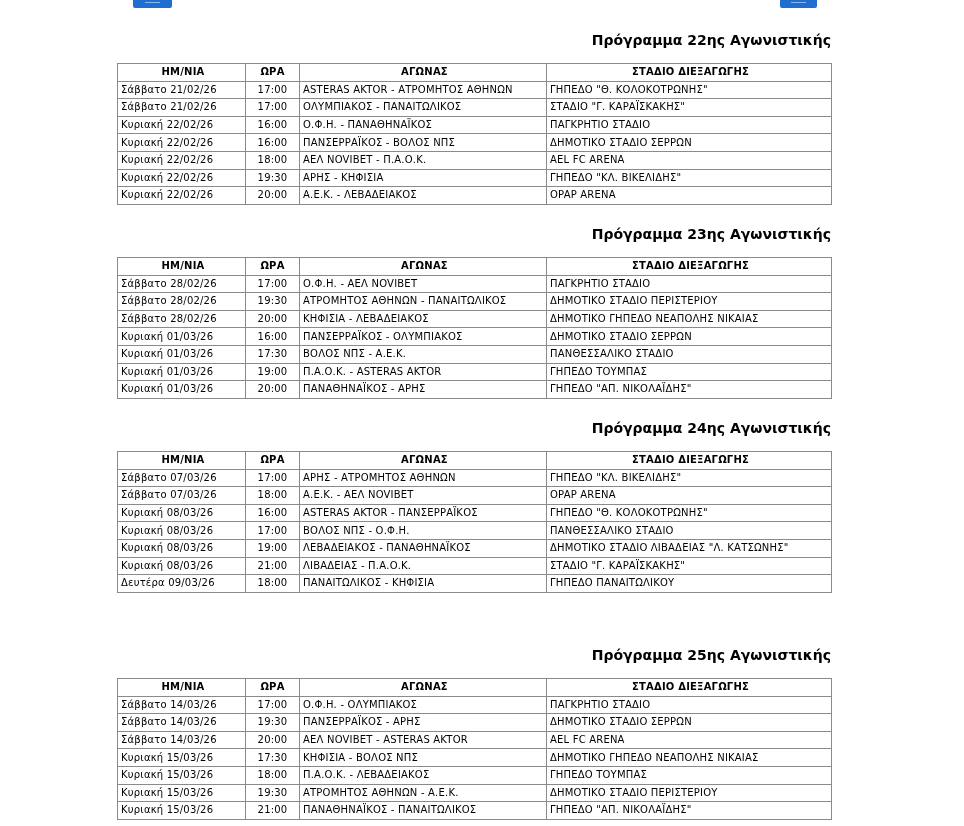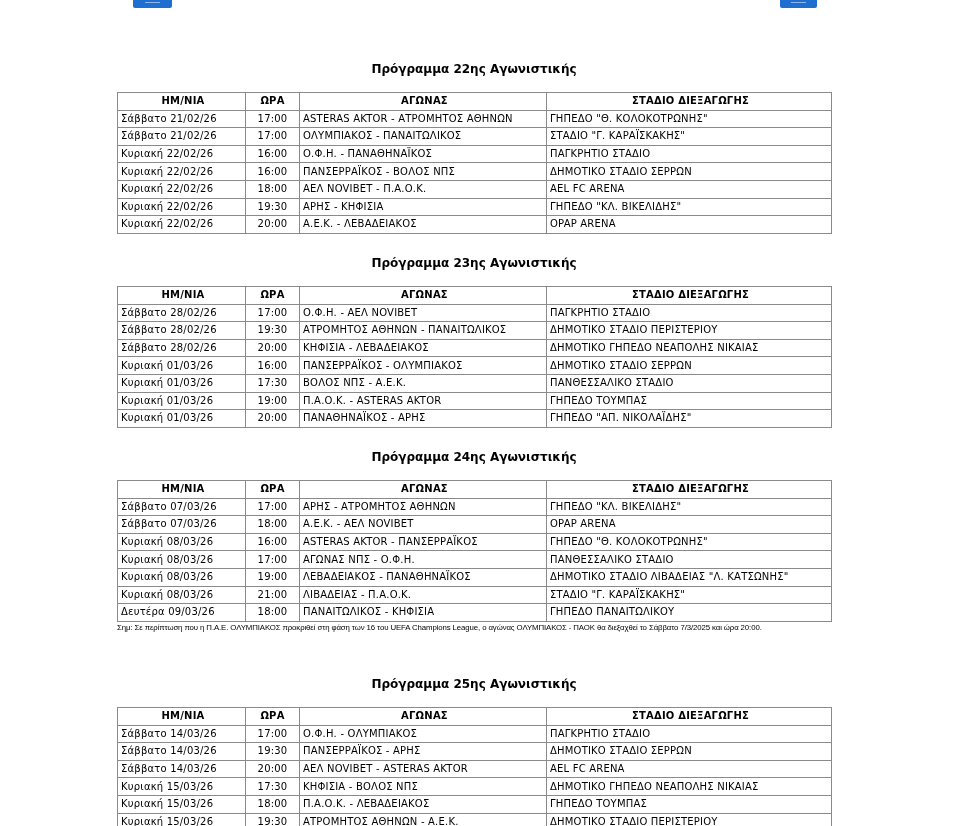--- a/index.html
+++ b/index.html
@@ -2,21 +2,21 @@
 <html><head>
 <meta charset="utf-8">
 <style>
   html, body { margin:0; padding:0; background:#ffffff; }
   body { width:964px; height:826px; position:relative; overflow:hidden; font-family:"DejaVu Sans", sans-serif; color:#000; }
   .logo { position:absolute; top:0; height:8px; background:#1f6fd1; border-radius:0 0 2px 2px; }
   .logo.left { left:133px; width:39px; }
   .logo.right { left:780px; width:37px; }
   .logo::after { content:""; position:absolute; left:30%; right:30%; top:2px; height:1px; background:#8fb6ea; }
   .round { position:absolute; left:117px; width:714px; }
-  .round-title { text-align:center; font-weight:bold; font-size:12px; height:14px; line-height:14px;margin-top:29px; }
+  .round-title { text-align:right; font-weight:bold; font-size:14px; height:14px; line-height:14px; }
   table { border-collapse:collapse; width:714px; table-layout:fixed; border:1.5px solid #404040; }
   td, th { border:1px solid #8a8a8a; font-size:10px; height:16.6px; padding:0 0 0 3px; white-space:nowrap; overflow:hidden; line-height:16px; letter-spacing:0.2px; }
   th { font-weight:bold; text-align:center; }
   col.c1 { width:128px; } col.c2 { width:54px; } col.c3 { width:247px; } col.c4 { width:285px; }
   td.time, th.time { text-align:center; padding:0; }
   .note { font-family:"Liberation Sans", sans-serif; font-size:7.8px; line-height:10px; margin-top:1px; white-space:nowrap; letter-spacing:-0.1px; }
 </style>
 </head>
 <body>
 
@@ -179,21 +179,21 @@
           </tr>
           <tr>
             <td>Κυριακή 08/03/26</td>
             <td class="time">16:00</td>
             <td>ASTERAS AKTOR - ΠΑΝΣΕΡΡΑΪΚΟΣ</td>
             <td>ΓΗΠΕΔΟ "Θ. ΚΟΛΟΚΟΤΡΩΝΗΣ"</td>
           </tr>
           <tr>
             <td>Κυριακή 08/03/26</td>
             <td class="time">17:00</td>
-            <td>ΑΓΩΝΑΣ ΝΠΣ - Ο.Φ.Η.</td>
+            <td>ΒΟΛΟΣ ΝΠΣ - Ο.Φ.Η.</td>
             <td>ΠΑΝΘΕΣΣΑΛΙΚΟ ΣΤΑΔΙΟ</td>
           </tr>
           <tr>
             <td>Κυριακή 08/03/26</td>
             <td class="time">19:00</td>
             <td>ΛΕΒΑΔΕΙΑΚΟΣ - ΠΑΝΑΘΗΝΑΪΚΟΣ</td>
             <td>ΔΗΜΟΤΙΚΟ ΣΤΑΔΙΟ ΛΙΒΑΔΕΙΑΣ "Λ. ΚΑΤΣΩΝΗΣ"</td>
           </tr>
           <tr>
             <td>Κυριακή 08/03/26</td>
@@ -202,21 +202,20 @@
             <td>ΣΤΑΔΙΟ "Γ. ΚΑΡΑΪΣΚΑΚΗΣ"</td>
           </tr>
           <tr>
             <td>Δευτέρα 09/03/26</td>
             <td class="time">18:00</td>
             <td>ΠΑΝΑΙΤΩΛΙΚΟΣ - ΚΗΦΙΣΙΑ</td>
             <td>ΓΗΠΕΔΟ ΠΑΝΑΙΤΩΛΙΚΟΥ</td>
           </tr>
         </tbody>
       </table>
-      <div class="note">Σημ: Σε περίπτωση που η Π.Α.Ε. ΟΛΥΜΠΙΑΚΟΣ προκριθεί στη φάση των 16 του UEFA Champions League, ο αγώνας ΟΛΥΜΠΙΑΚΟΣ - ΠΑΟΚ θα διεξαχθεί το Σάββατο 7/3/2025 και ώρα 20:00.</div>
     </div>
     <div class="round" style="top: 648px;">
       <div class="round-title">Πρόγραμμα 25ης Αγωνιστικής</div>
       <div style="height:16px"></div>
       <table>
         <colgroup>
           <col class="c1">
           <col class="c2">
           <col class="c3">
           <col class="c4">

